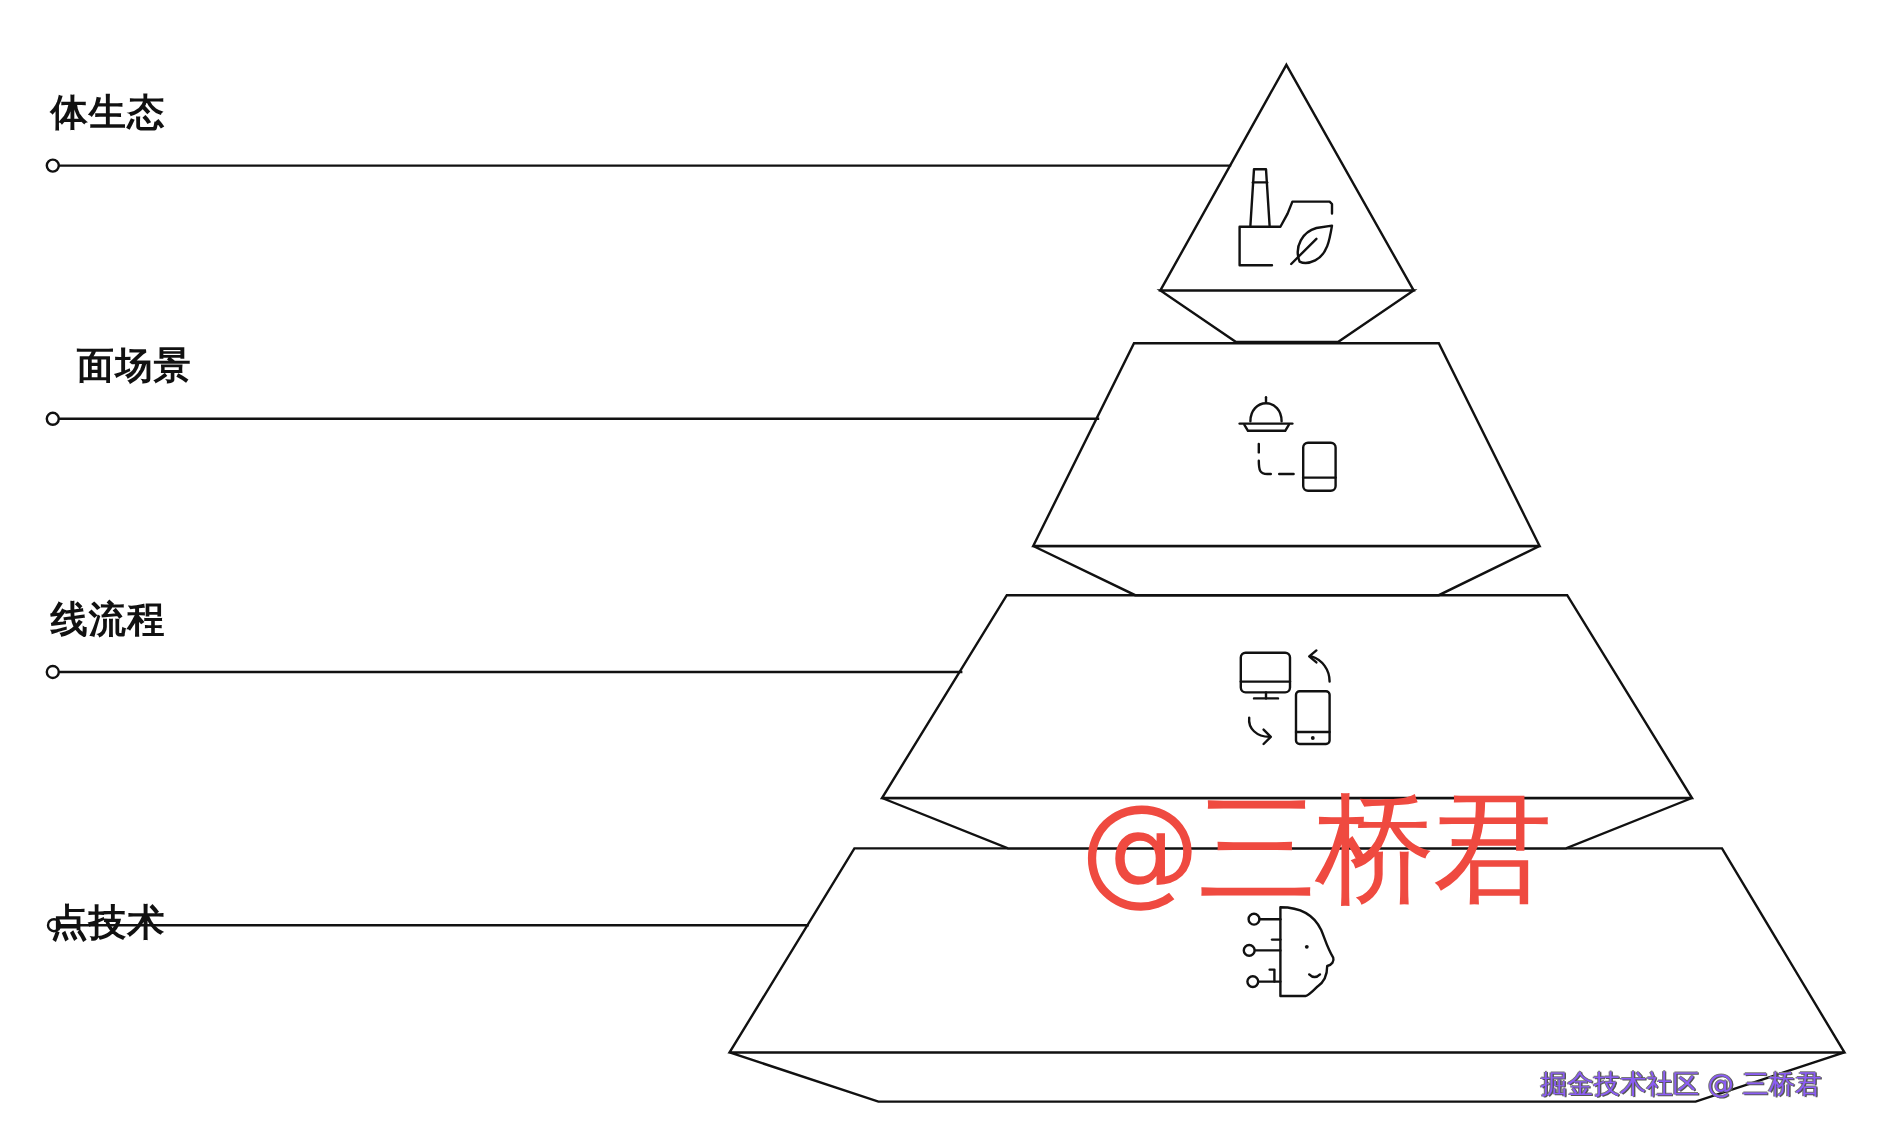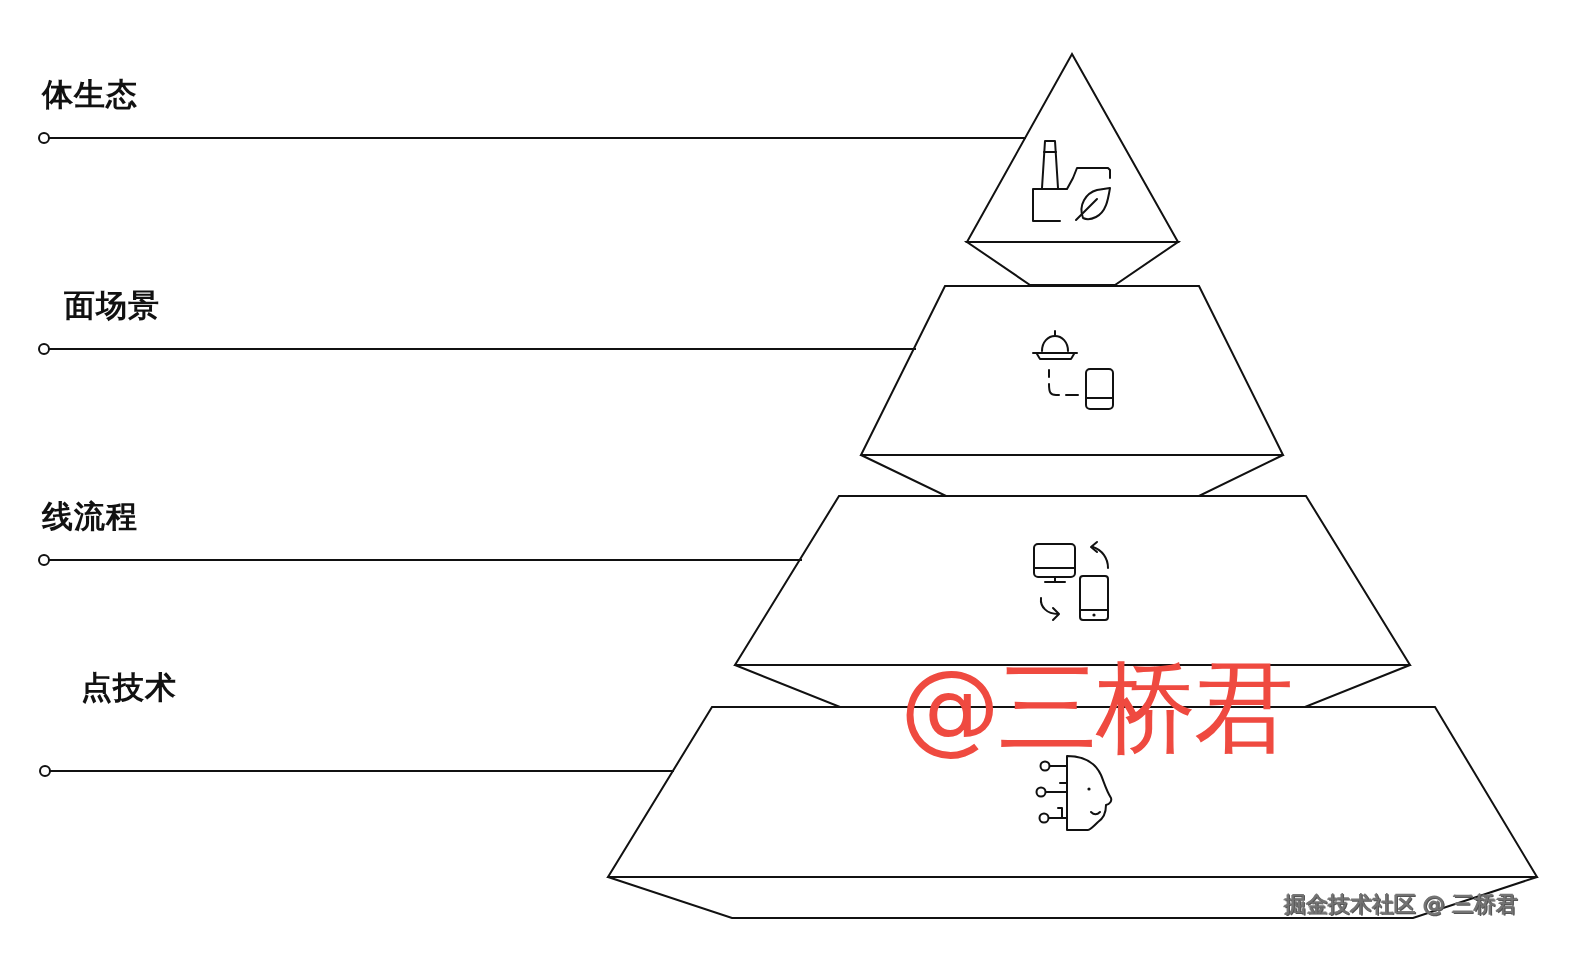--- a/index.html
+++ b/index.html
@@ -39,21 +39,21 @@
       white-space: nowrap;
       font-family: "DejaVu Sans", "Liberation Sans", sans-serif;
       letter-spacing: -2px;
     }
     .watermark-footer {
       position: absolute;
       left: 1284px;
       top: 894px;
       font-size: 22px;
       line-height: 1;
-      color: #737373;
+      color: #8b5cf6;
       white-space: nowrap;
       text-shadow: 1px 1px 0 #555, -1px 0 0 #777, 0 -1px 0 #777, 1px 0 0 #666;
     }
     svg .face { fill: #ffffff; stroke: #111111; stroke-width: 2; stroke-linejoin: miter; }
     svg .lead { stroke: #111111; stroke-width: 2; fill: none; }
     svg .dot  { fill: #ffffff; stroke: #111111; stroke-width: 2; }
     svg .ico  { fill: none; stroke: #111111; stroke-width: 2; stroke-linecap: round; stroke-linejoin: round; }
     svg .ico-fill { fill: #111111; stroke: none; }
   </style>
 </head>
@@ -151,18 +151,18 @@
       <path class="ico" d="M1058,808 L1062,808 L1062,818 L1067,818"></path>
       <circle class="ico" cx="1044" cy="818" r="4.5"></circle>
       <line class="ico" x1="1049" y1="818" x2="1062" y2="818"></line>
     </g>
   </svg>
 
   
   <div class="tier-label" style="top:79px;">体生态</div>
   <div class="tier-label" style="top:290px;margin-left:22px;">面场景</div>
   <div class="tier-label" style="top:501px;font-family:Liberation Serif, serif;">线流程</div>
-  <div class="tier-label" style="top:672px;margin-left:39px;">点技术</div>
+  <div class="tier-label" style="top:754px;">点技术</div>
 
   
   <div class="watermark-main">@三桥君</div>
   <div class="watermark-footer">掘金技术社区 @ 三桥君</div>
 </div>
 
 </body></html>

